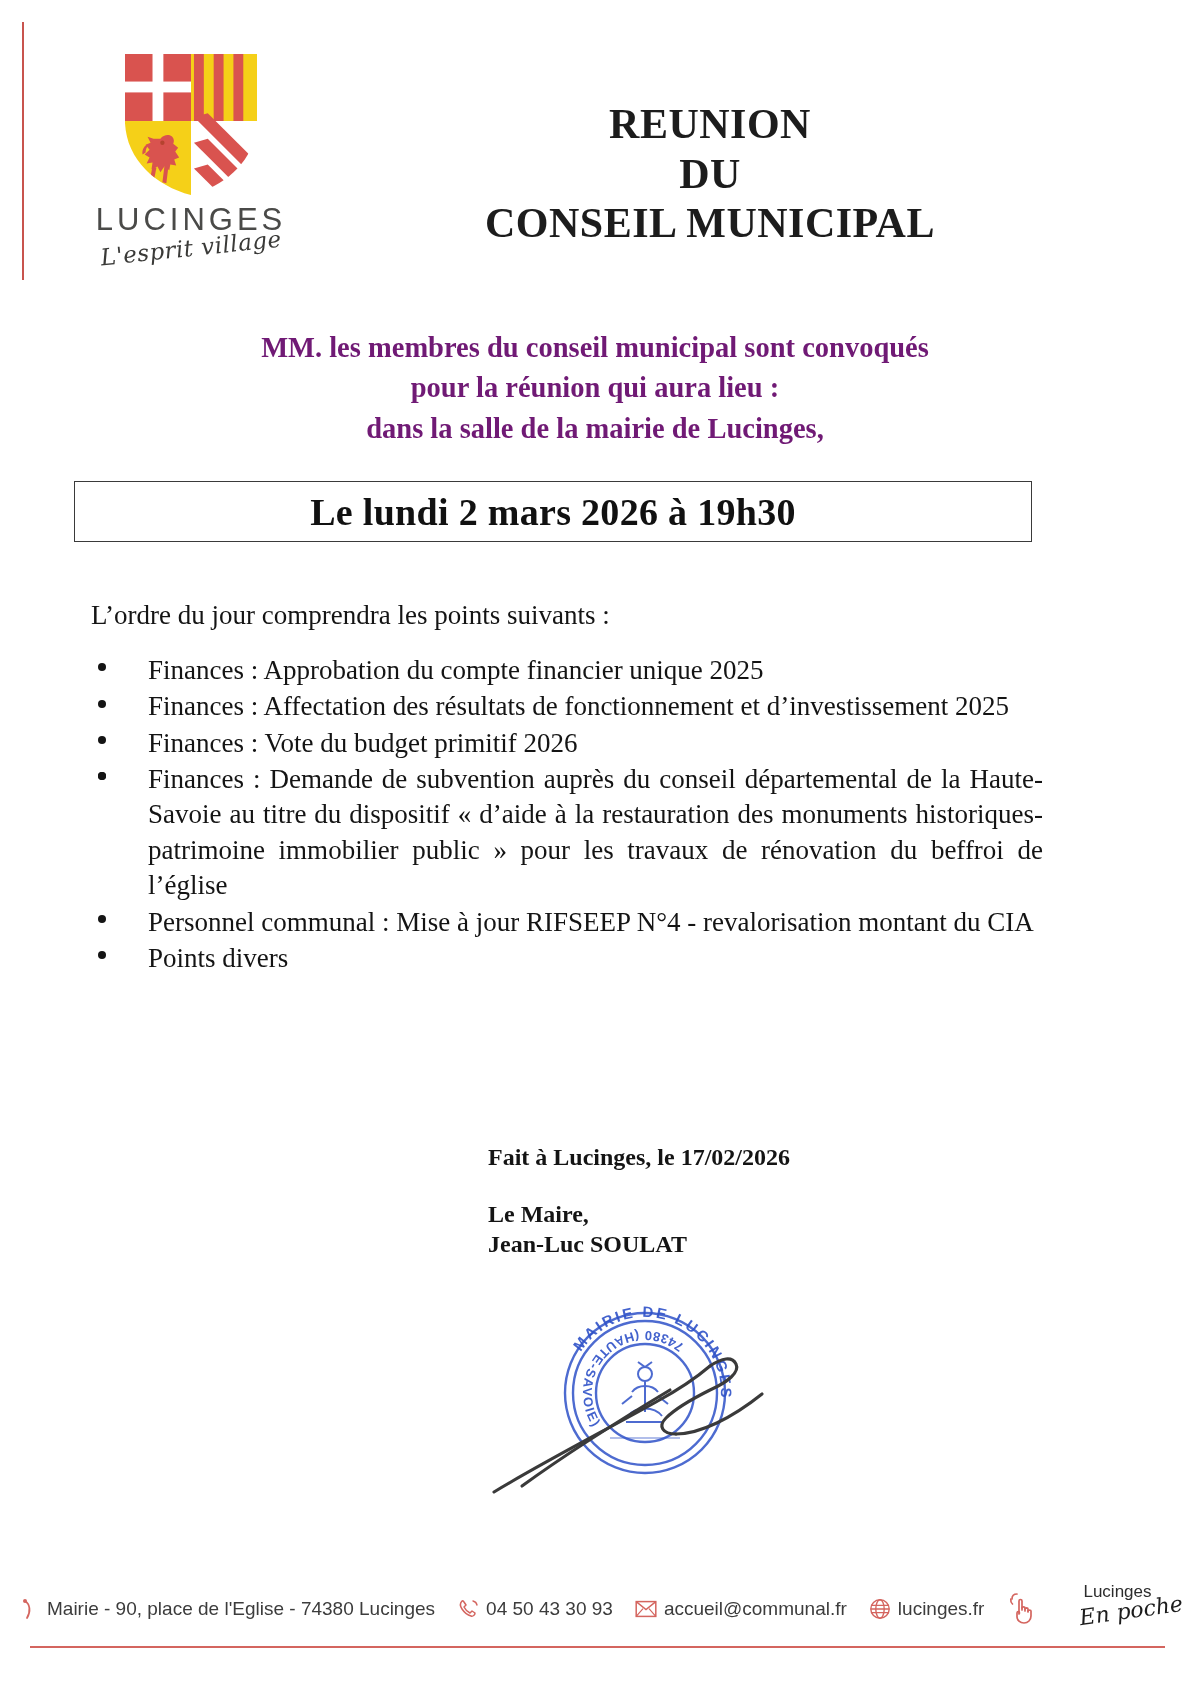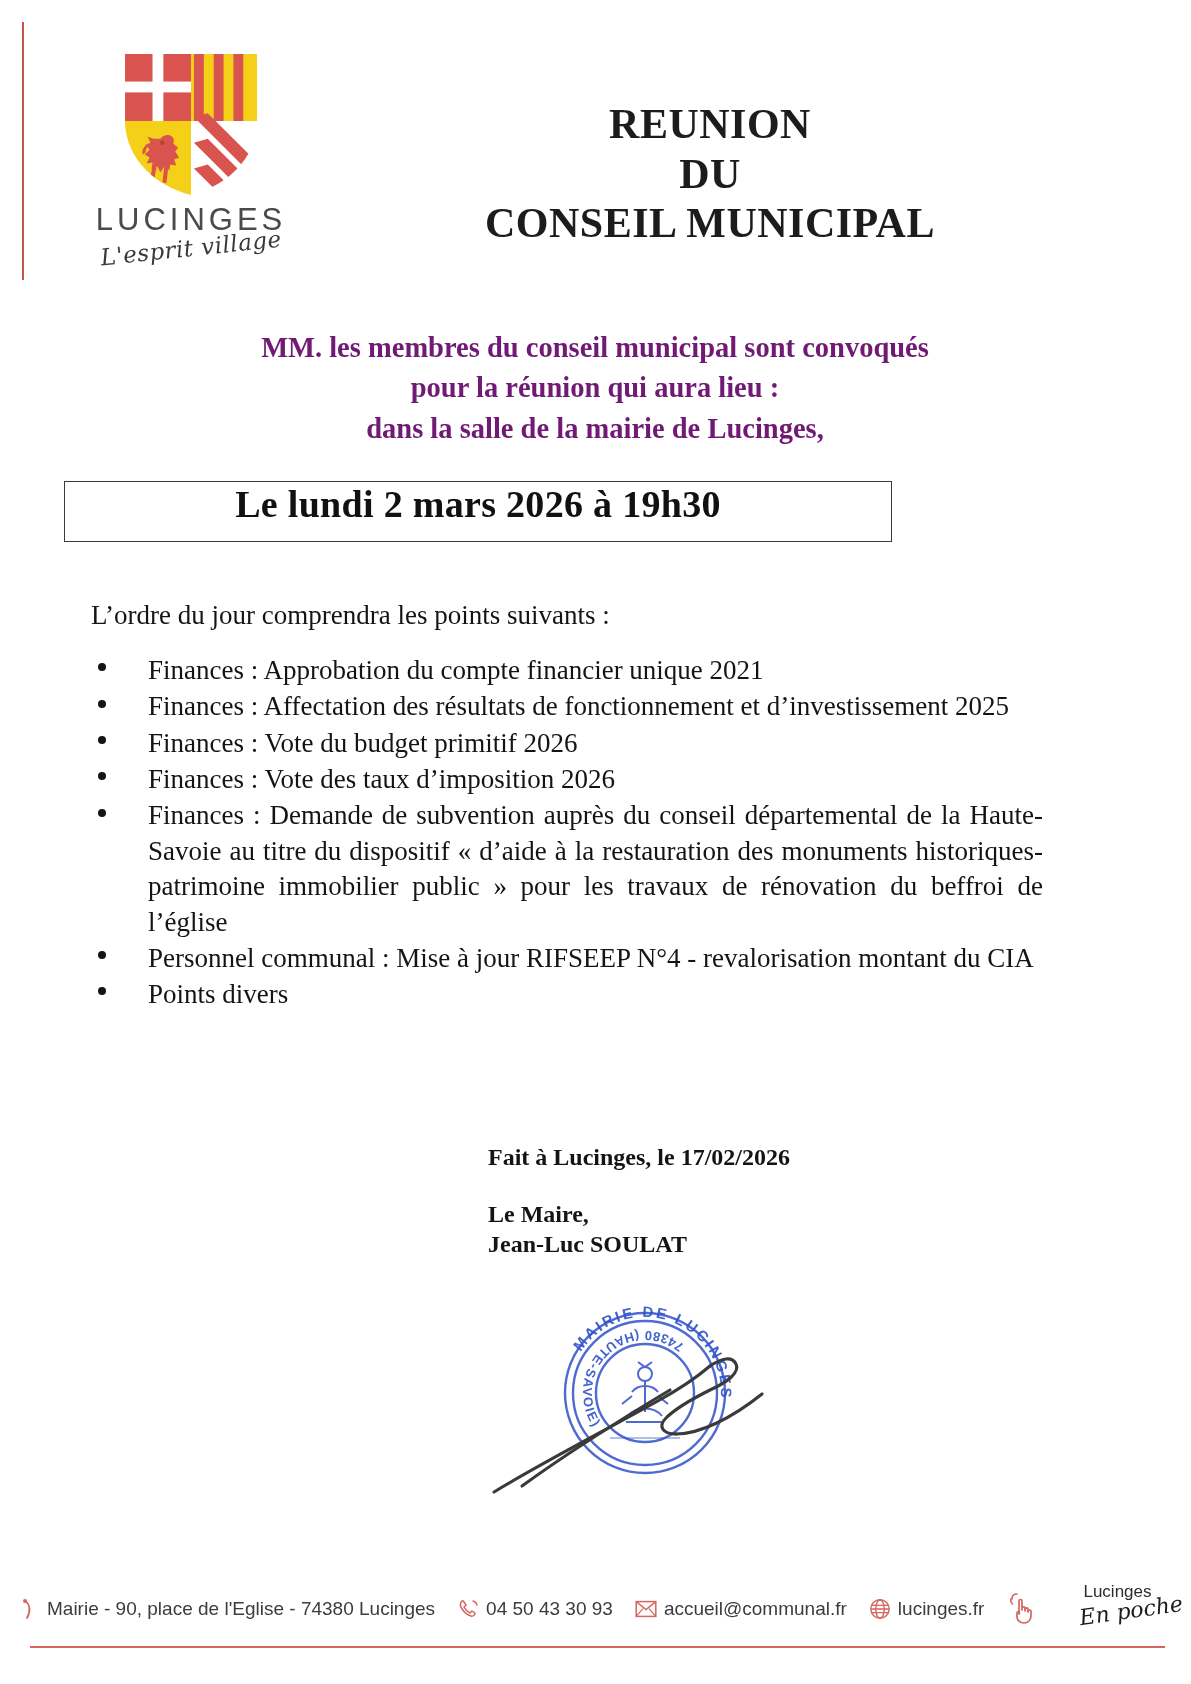--- a/index.html
+++ b/index.html
@@ -85,28 +85,28 @@
     font-weight: bold;
     font-size: 28.5px;
     line-height: 1.42;
     color: #701a75;
   }
   .convocation .c-line { display: block; }
 
   
   .date-box {
     position: absolute;
-    left: 64px;
+    left: 74px;
     top: 481px;
-    width: 828px;
+    width: 958px;
     height: 61px;
     border: 1.6px solid #3a3a3a;
     box-sizing: border-box;
     display: flex;
-    align-items: flex-start;
+    align-items: center;
     justify-content: center;
   }
   .date-box .date-text {
     font-weight: bold;
     font-size: 38px;
     letter-spacing: 0.3px;
     color: #111111;
   }
 
   
@@ -288,33 +288,32 @@
 
 <div class="date-box">
   <span class="date-text">Le lundi 2 mars 2026 à 19h30</span>
 </div>
 
 <div class="agenda-lead">L’ordre du jour comprendra les points suivants :</div>
 
 <ul class="agenda-list">
   <li>
     <span class="bullet"></span>
-    <span class="txt">Finances : Approbation du compte financier unique 2021</span>
+    <span class="txt">Finances : Approbation du compte financier unique 2025</span>
   </li>
   <li>
     <span class="bullet"></span>
     <span class="txt">Finances : Affectation des résultats de fonctionnement et d’investissement 2025</span>
   </li>
   <li>
     <span class="bullet"></span>
     <span class="txt">Finances : Vote du budget primitif 2026</span>
   </li>
   <li>
     <span class="bullet"></span>
-    <span class="txt">Finances : Vote des taux d’imposition 2026</span>
   </li>
   <li class="justified">
     <span class="bullet"></span>
     <span class="txt">Finances : Demande de subvention auprès du conseil départemental de la Haute-Savoie au titre du dispositif « d’aide à la restauration des monuments historiques-patrimoine immobilier public » pour les travaux de rénovation du beffroi de l’église</span>
   </li>
   <li>
     <span class="bullet"></span>
     <span class="txt">Personnel communal : Mise à jour RIFSEEP N°4 - revalorisation montant du CIA</span>
   </li>
   <li>

